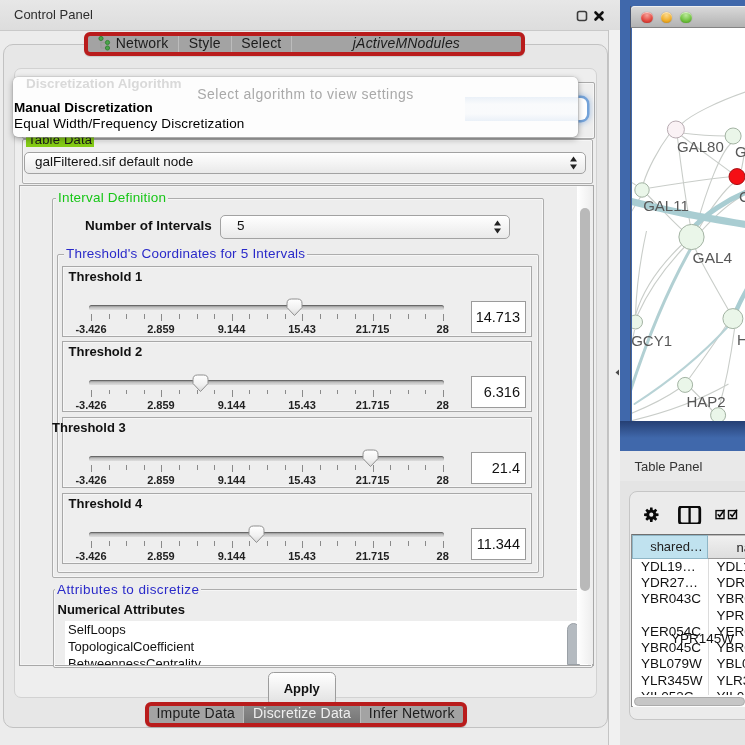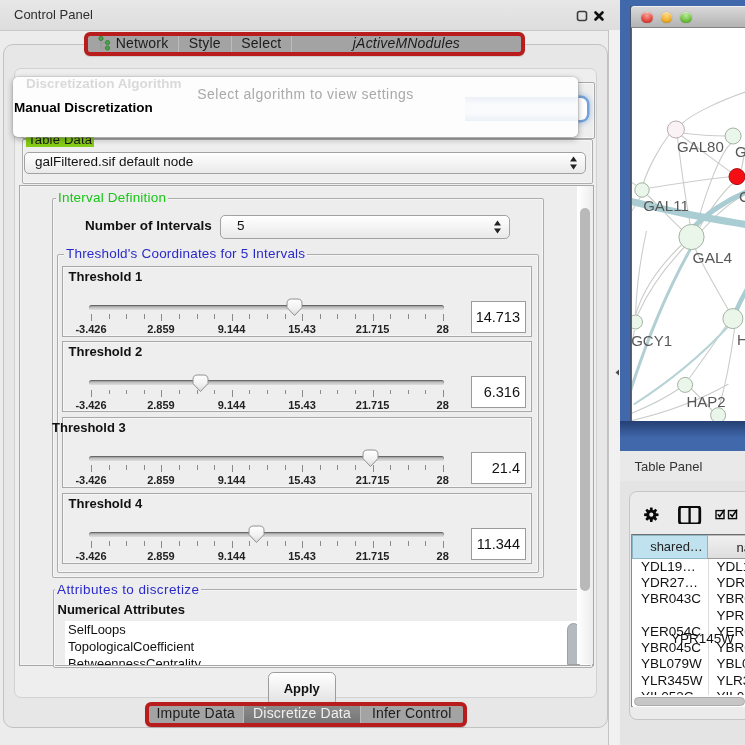--- a/index.html
+++ b/index.html
@@ -45,20 +45,21 @@
         <svg width="9" height="16" viewBox="0 0 9 16">
           <path d="M4.5 1.5 L8 6.5 L1 6.5 Z" fill="#222"></path>
           <path d="M4.5 14.5 L1 9.5 L8 9.5 Z" fill="#222"></path>
         </svg>
       </span></div>
 <div class="ab" style="left:13px;top:77px;width:565px;height:59.5px;background:#fdfdfd;border-radius:5px;box-shadow:0 2px 6px rgba(0,0,0,0.35),0 0 0 0.5px #cfcfcf;"></div>
 <div class="ab" style="left:465px;top:97px;width:113px;height:24px;background:linear-gradient(rgba(150,185,225,0.18),rgba(150,185,225,0.04) 30%,rgba(150,185,225,0.04) 70%,rgba(150,185,225,0.18));"></div>
 <div class="ab" style="left:26px;top:75.5px;font-size:13.5px;font-weight:bold;color:#d9d9d9;">Discretization Algorithm</div>
 <div class="ab" style="left:24px;top:86px;width:563px;height:14px;font-size:14px;letter-spacing:0.5px;color:#a9a9a9;text-align:center;">Select algorithm to view settings</div>
 <div class="ab" style="left:14px;top:100px;font-size:13.5px;font-weight:bold;color:#000;">Manual Discretization</div>
+<div class="ab" style="left:14px;top:116px;font-size:13.5px;letter-spacing:0.15px;color:#000;">Equal Width/Frequency Discretization</div>
 <div class="ab" style="left:18.5px;top:184.5px;width:575px;height:481px;background:#ededed;border:1px solid #a8a8a8;box-shadow:inset 0 0 0 1px #f4f4f4;box-sizing:border-box;"></div>
 <div class="gbx" style="left:52px;top:197.5px;width:490px;height:378px;"></div>
 <div class="ab" style="left:56px;top:189.5px;font-size:13.5px;letter-spacing:0.2px;color:#17c617;background:#ededed;padding:0 2px;">Interval Definition</div>
 <div class="ab" style="left:85px;top:217.5px;font-size:13.5px;font-weight:bold;color:#111;">Number of Intervals</div>
 <div class="combo" style="left:220px;top:214.5px;width:290px;height:24px;padding-left:16px;">5<span class="stp">
         <svg width="9" height="16" viewBox="0 0 9 16">
           <path d="M4.5 1.5 L8 6.5 L1 6.5 Z" fill="#222"></path>
           <path d="M4.5 14.5 L1 9.5 L8 9.5 Z" fill="#222"></path>
         </svg>
       </span></div>
@@ -234,21 +235,21 @@
 <div class="ab" style="left:65px;top:620.5px;width:522.5px;height:44.5px;background:#ffffff;overflow:hidden;">
       <div style="padding:0px 0 0 3px;font-size:13px;color:#111;line-height:17.4px;">SelfLoops<br>TopologicalCoefficient<br>BetweennessCentrality</div>
     </div>
 <div class="ab" style="left:567px;top:623px;width:13px;height:42px;background:#b4bac0;border-radius:6.5px 6.5px 0 0;border:1px solid #9aa0a6;box-sizing:border-box;"></div>
 <div class="ab" style="left:576.5px;top:186px;width:16px;height:478px;background:linear-gradient(90deg,#ffffff,#ededed);"></div>
 <div class="ab" style="left:580px;top:207.5px;width:10px;height:383px;background:#b9b9b9;border-radius:5px;"></div>
 <div class="ab" style="left:268px;top:671.5px;width:67.5px;height:34px;background:linear-gradient(#ffffff,#eeeeee 55%,#e0e0e0);border:1px solid #9c9c9c;border-radius:5.5px;box-sizing:border-box;display:flex;align-items:center;justify-content:center;font-size:13px;font-weight:bold;color:#111;">Apply</div>
 <div class="seg" style="left:144.5px;top:702px;width:322px;height:24.5px;box-sizing:border-box;">
 <div class="it" style="width:95.5px;">Impute Data</div>
 <div class="it sel" style="width:117px;">Discretize Data</div>
-<div class="it" style="flex:1;">Infer Control</div>
+<div class="it" style="flex:1;">Infer Network</div>
 </div>
 <div class="seg" style="left:83.5px;top:31.5px;width:441.5px;height:24px;box-sizing:border-box;">
 <div class="it" style="width:91px;"><svg width="15" height="16" viewBox="0 0 15 16" style="margin-right:4px">
 <path d="M4 3.5 L4 13 M4 7.5 L10 7.5 M4 13 L10 13" stroke="#9a9a9a" stroke-width="1.2" fill="none"></path>
 <circle cx="4" cy="3.5" r="2.1" fill="#4aa54a" stroke="#2c7a2c" stroke-width="0.8"></circle>
 <circle cx="10.5" cy="7.5" r="2.1" fill="#4aa54a" stroke="#2c7a2c" stroke-width="0.8"></circle>
 <circle cx="10.5" cy="13" r="2.1" fill="#4aa54a" stroke="#2c7a2c" stroke-width="0.8"></circle>
 </svg>Network</div>
 <div class="it" style="width:53.4px;">Style</div>
 <div class="it" style="width:60px;">Select</div>

